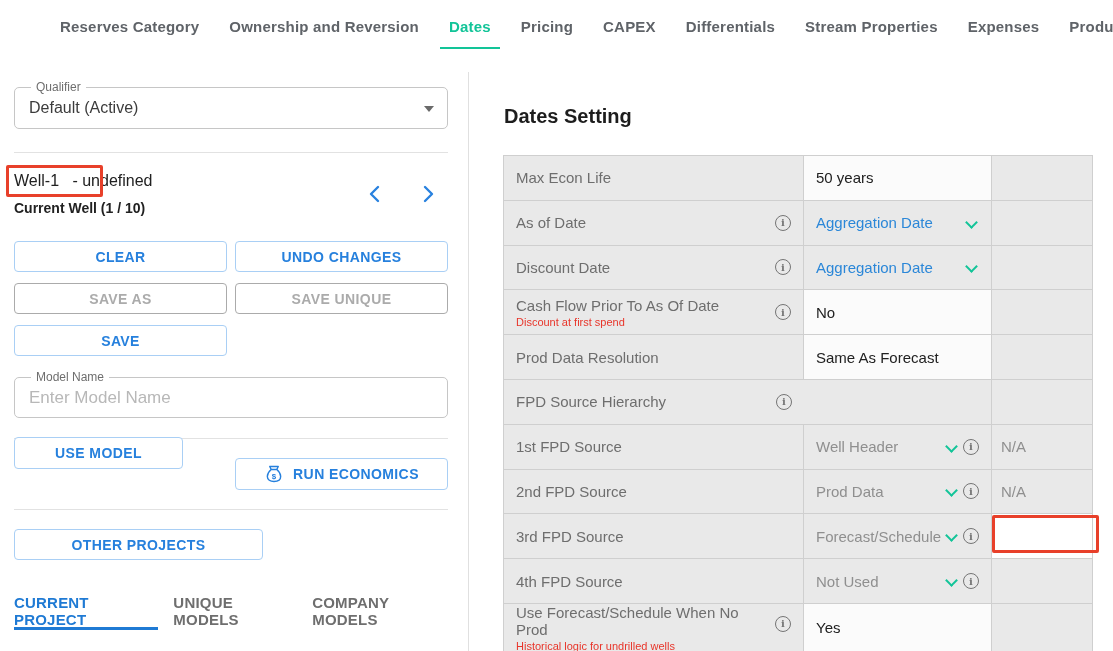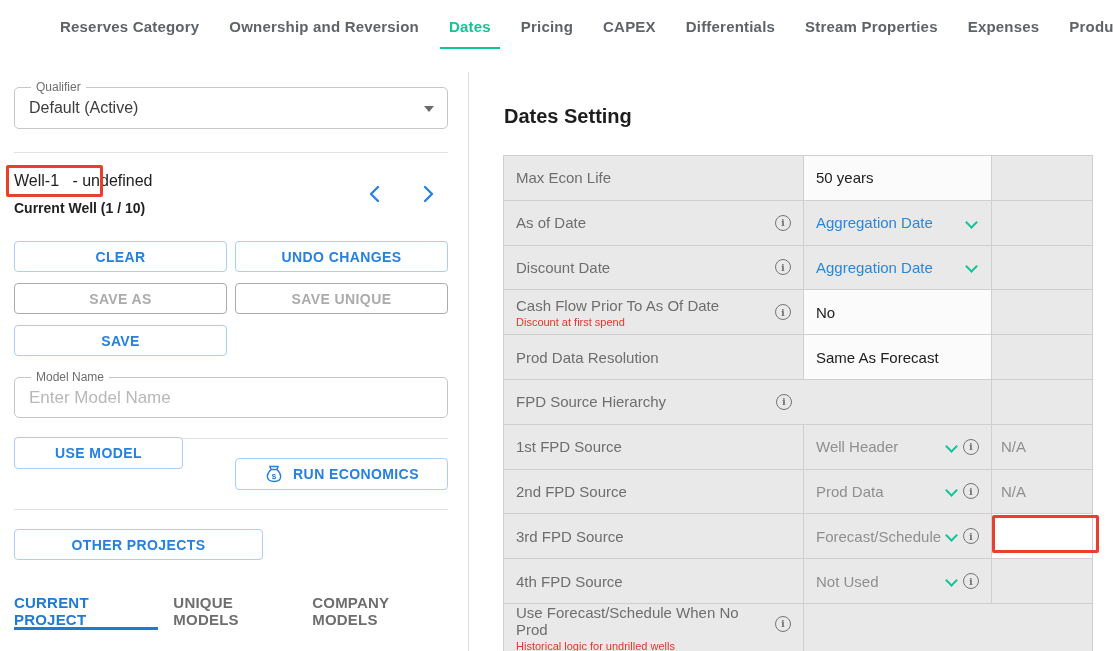--- a/index.html
+++ b/index.html
@@ -46,21 +46,21 @@
     display:flex; align-items:center; justify-content:center; cursor:pointer;
     font-family:"Liberation Sans", sans-serif; }
   .btn.disabled { border-color:#ababab; color:#ababab; cursor:default; }
   .btn .bag { margin-right:9px; display:inline-flex; }
 
   .mn-input { position:absolute; left:14px; top:0; width:400px; height:100%; border:none;
     outline:none; font-size:17px; color:#3c3c3c; background:transparent;
     font-family:"Liberation Sans", sans-serif; }
   .mn-input::placeholder { color:#b8b8b8; opacity:1; }
 
-  .ltabs { position:absolute; left:0; top:594px; display:flex; gap:19px;justify-content:flex-end; }
+  .ltabs { position:absolute; left:0; top:594px; display:flex; gap:19px; }
   .ltab { font-size:15px; font-weight:700; letter-spacing:.2px; color:#6e6e6e; cursor:pointer; }
   .ltab.active { color:#1f7ad4; }
   .ltab-underline { position:absolute; left:0; top:627px; width:144px; height:3px; background:#1f7ad4; }
 
   
   .main-title { position:absolute; left:504px; top:105px; font-size:20px; font-weight:700; color:#1d1d1d; }
 
   .dtable { position:absolute; left:503px; top:155px; width:590px;
     border:1px solid #cfcfcf; border-bottom:none; }
   .t-row { display:flex; height:44.8px; border-bottom:1px solid #cfcfcf; }
@@ -302,18 +302,21 @@
   <div class="t-row tall">
     <div class="cl">
       <span class="col2">
         <span class="line1">
           <span>Use Forecast/Schedule When No Prod</span>
           <span class="info" style="margin-top:6px;">i</span>
         </span>
         <span class="sub">Historical logic for undrilled wells</span>
       </span>
     </div>
+    <div class="cv white">
+        <span>Yes</span>
+      </div>
     <div class="ce"></div>
   </div>
 </div>
 
 <div class="anno anno-well"></div>
 <div class="anno anno-date"></div>
 
 </body></html>

